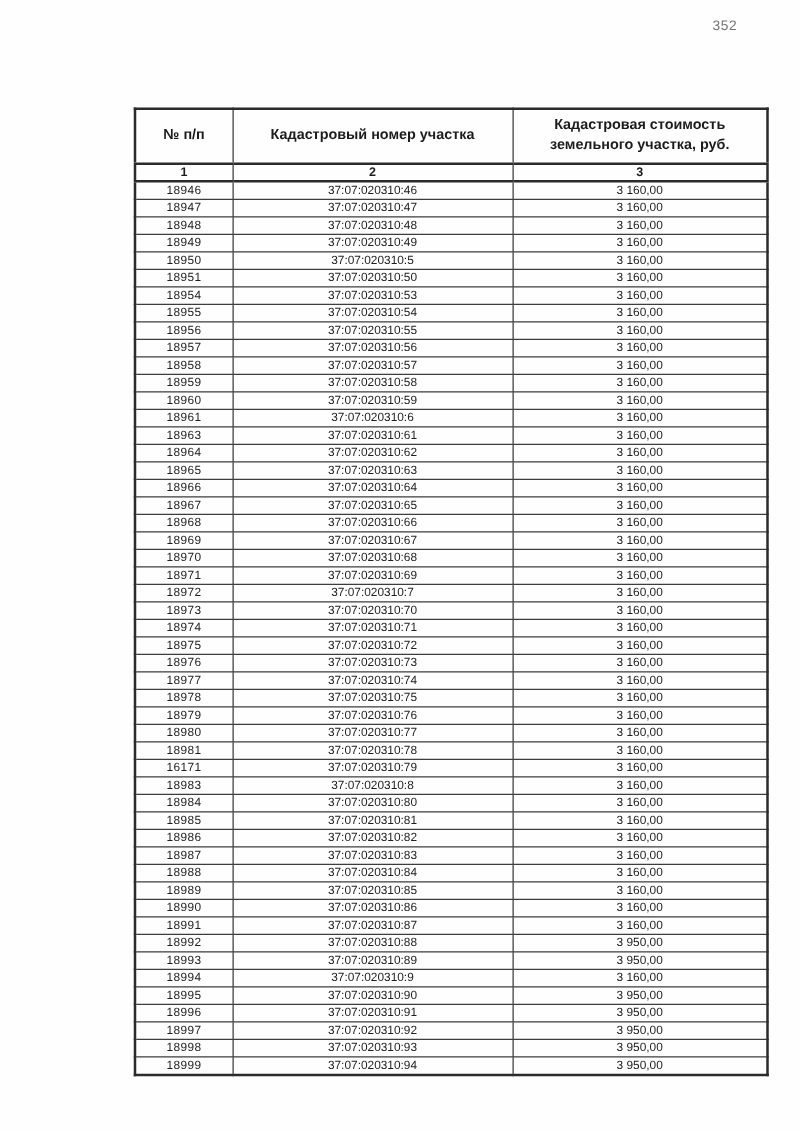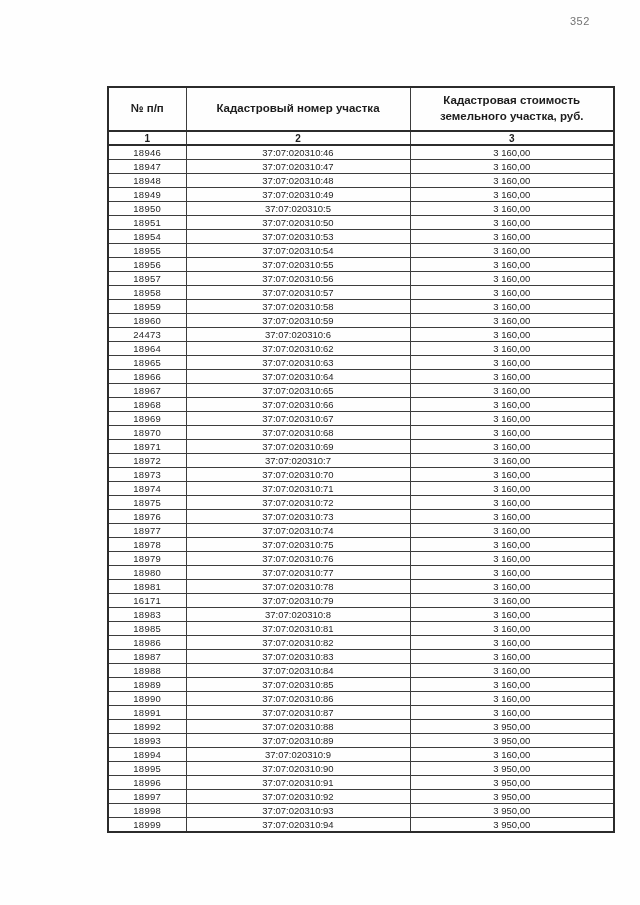--- a/index.html
+++ b/index.html
@@ -148,22 +148,27 @@
           <td>18959</td>
           <td>37:07:020310:58</td>
           <td>3 160,00</td>
         </tr>
         <tr>
           <td>18960</td>
           <td>37:07:020310:59</td>
           <td>3 160,00</td>
         </tr>
         <tr>
-          <td>24473</td>
+          <td>18961</td>
           <td>37:07:020310:6</td>
+          <td>3 160,00</td>
+        </tr>
+        <tr>
+          <td>18963</td>
+          <td>37:07:020310:61</td>
           <td>3 160,00</td>
         </tr>
         <tr>
           <td>18964</td>
           <td>37:07:020310:62</td>
           <td>3 160,00</td>
         </tr>
         <tr>
           <td>18965</td>
           <td>37:07:020310:63</td>
@@ -250,20 +255,25 @@
           <td>3 160,00</td>
         </tr>
         <tr>
           <td>16171</td>
           <td>37:07:020310:79</td>
           <td>3 160,00</td>
         </tr>
         <tr>
           <td>18983</td>
           <td>37:07:020310:8</td>
+          <td>3 160,00</td>
+        </tr>
+        <tr>
+          <td>18984</td>
+          <td>37:07:020310:80</td>
           <td>3 160,00</td>
         </tr>
         <tr>
           <td>18985</td>
           <td>37:07:020310:81</td>
           <td>3 160,00</td>
         </tr>
         <tr>
           <td>18986</td>
           <td>37:07:020310:82</td>

